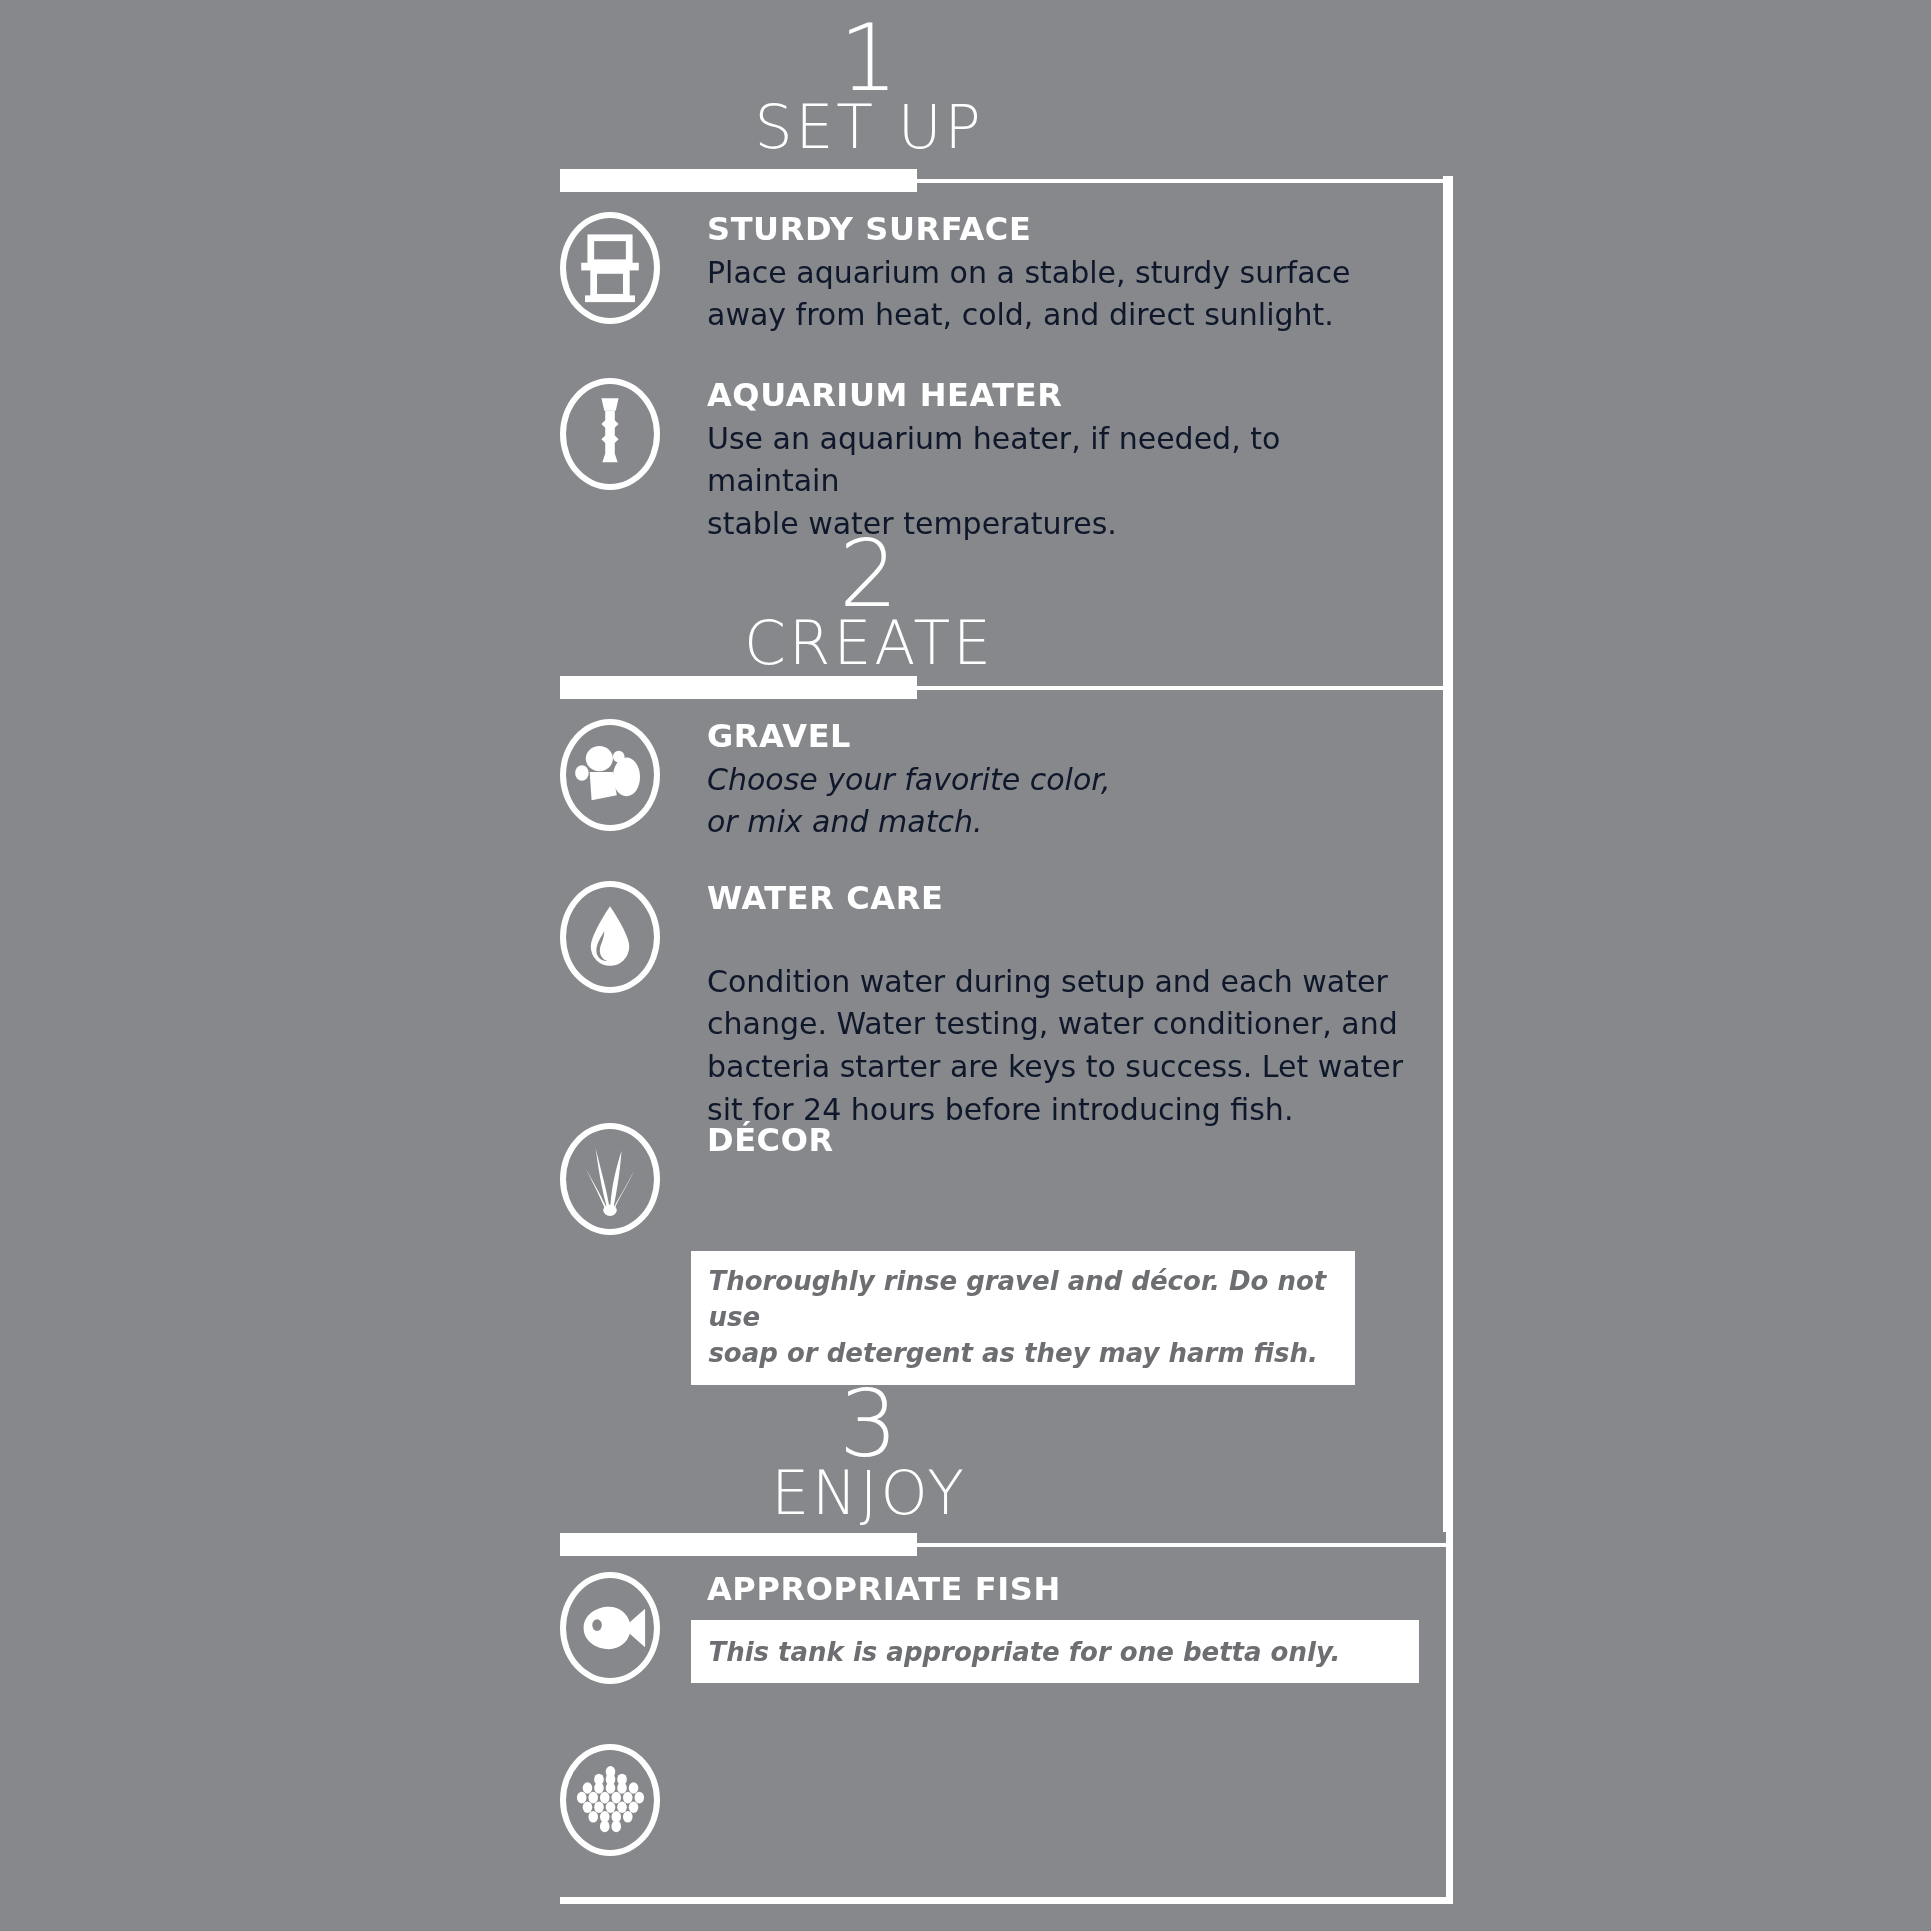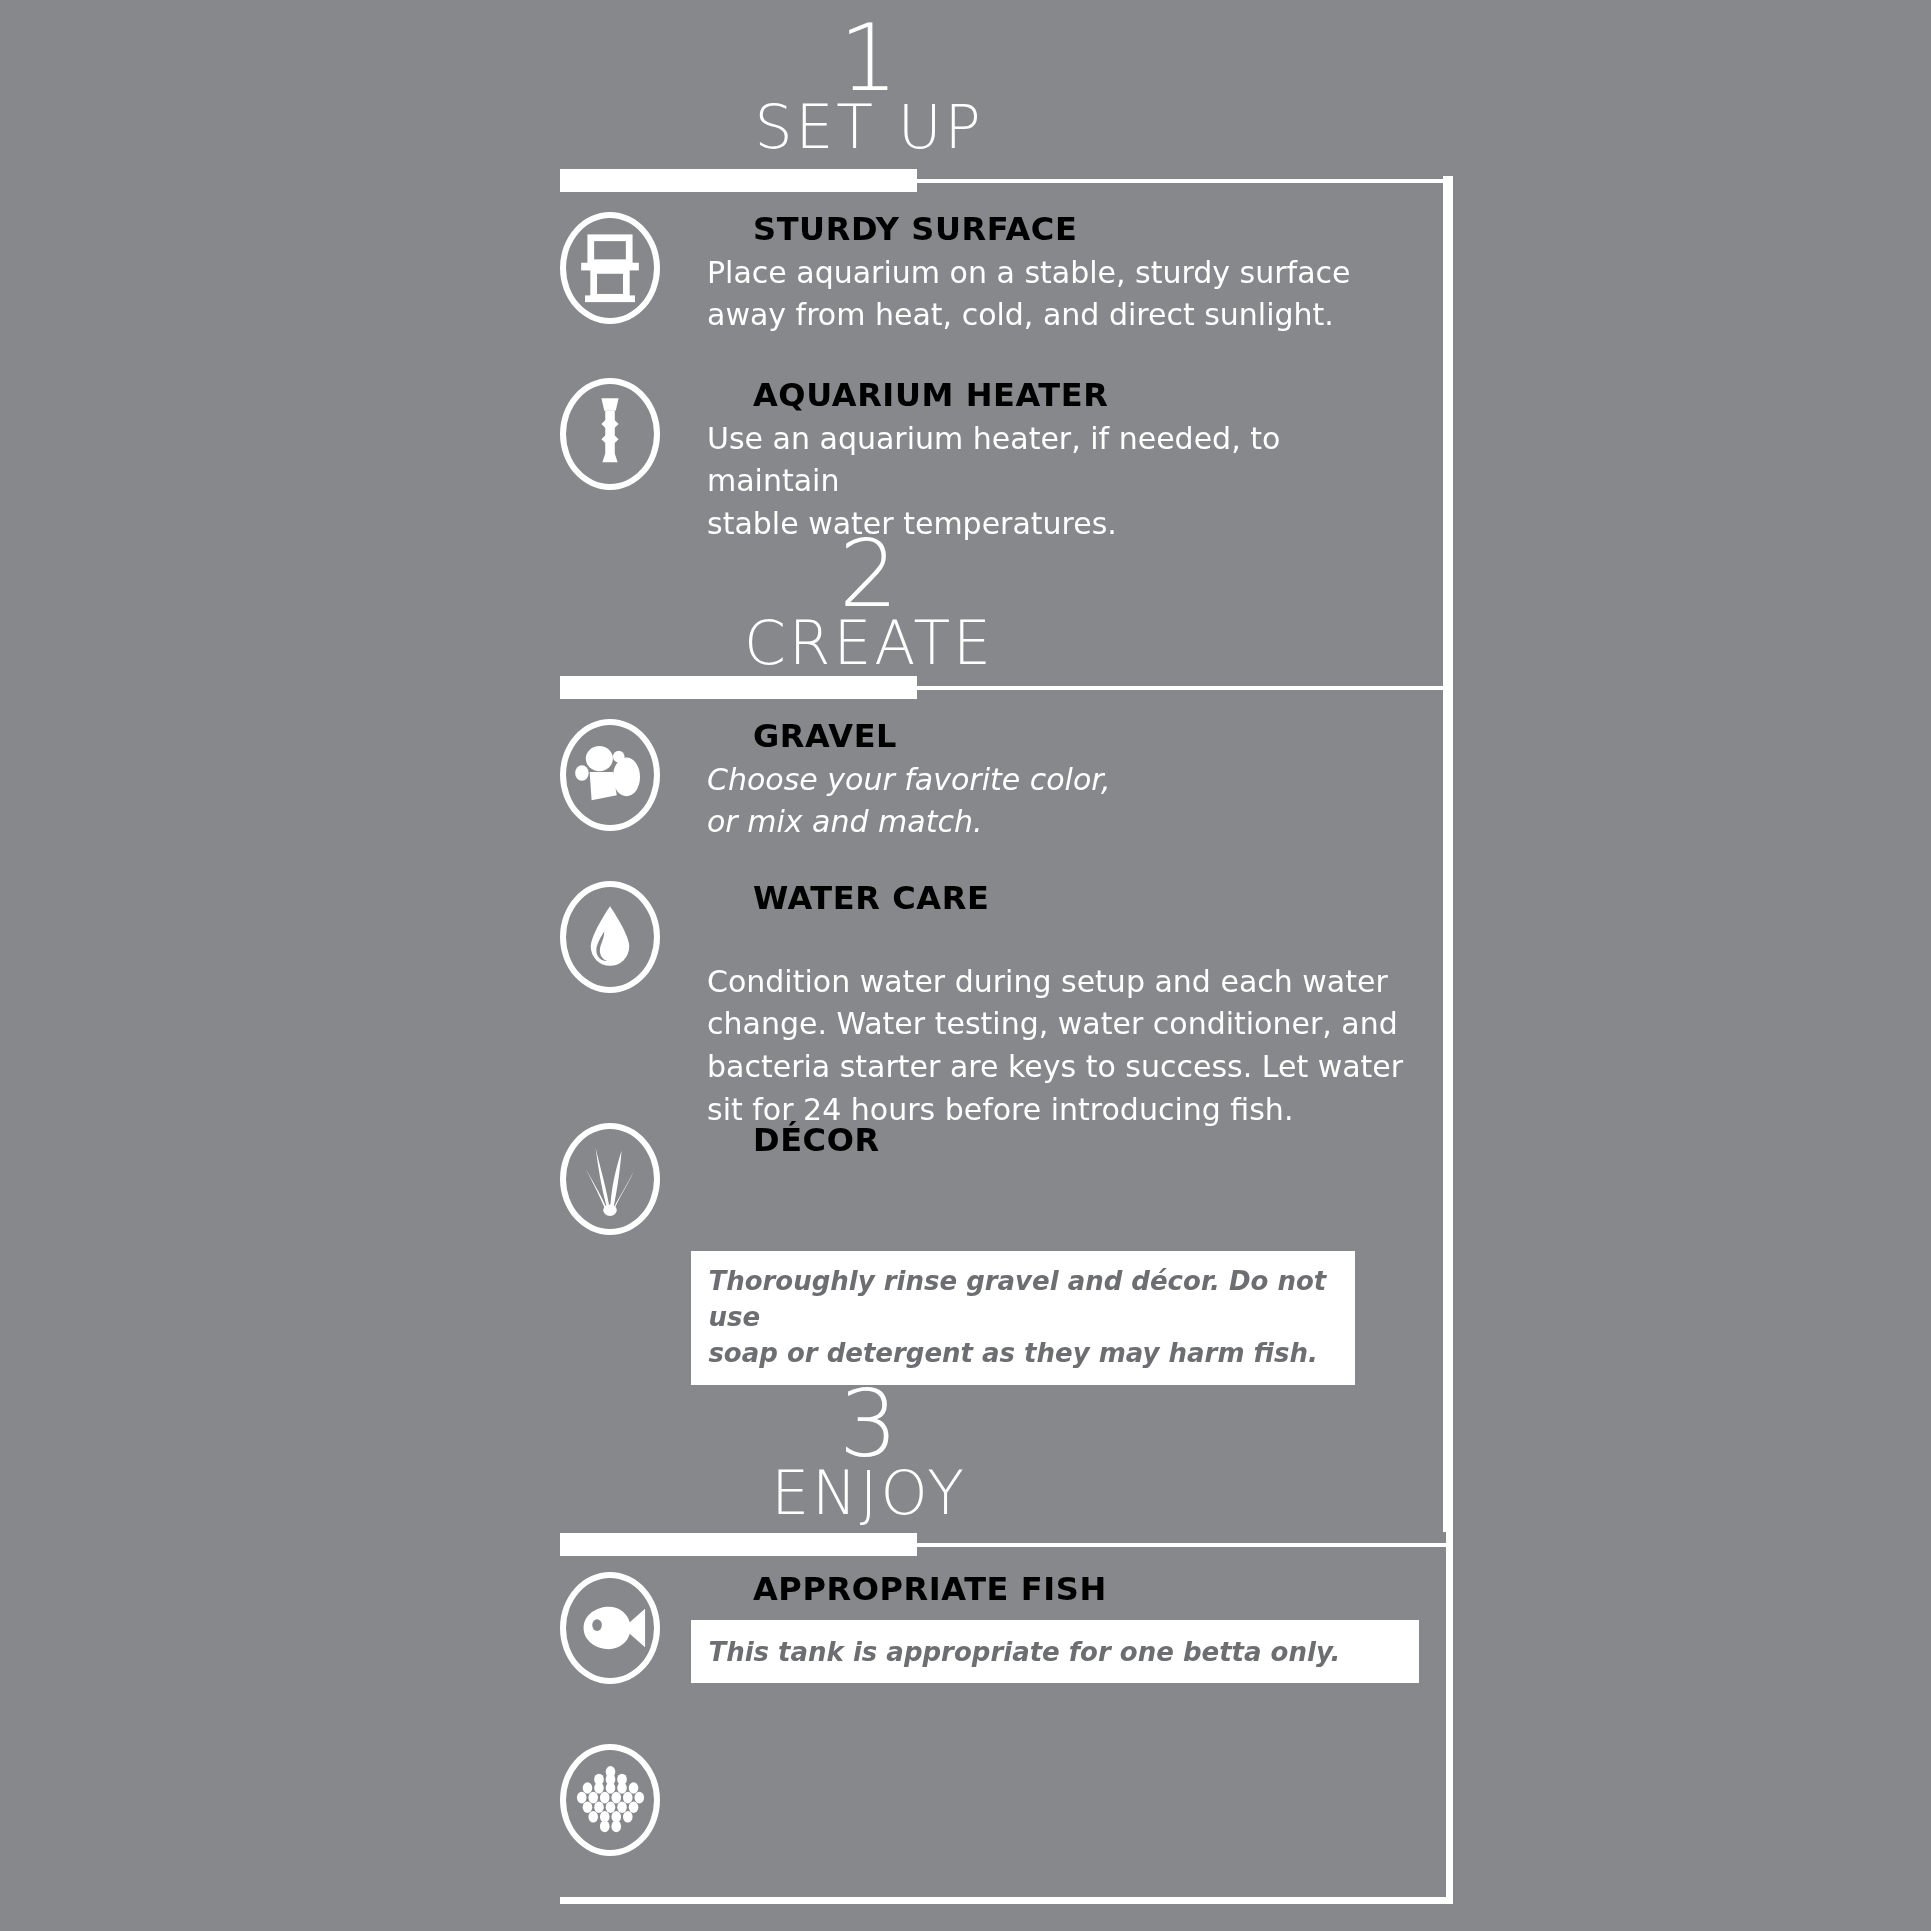--- a/index.html
+++ b/index.html
@@ -50,31 +50,30 @@
     display:flex; align-items:center; justify-content:center;
   }
   .badge svg { display:block; }
 
   .rowtext { position:absolute; left:147px; top:0; width:705px; }
   .rowtitle {
     font-family:"DejaVu Sans", sans-serif;
     font-weight:bold;
     font-size:32px;
     letter-spacing:0.6px;
-    color:#000000;
+    color:#ffffff;
     line-height:1.12;
     white-space:nowrap;
-    margin-left:46px;
   }
   .rowbody {
     font-family:"DejaVu Sans", sans-serif;
     font-weight:400;
     font-size:30px;
     line-height:1.42;
-    color:#ffffff;
+    color:#0f172a;
     margin-top:3.9px;
   }
 
   
   .callout {
     position:absolute;
     background:#FFFFFF;
     padding:11.6px 17.4px 13.5px 17.4px;
   }
   .callout p {

